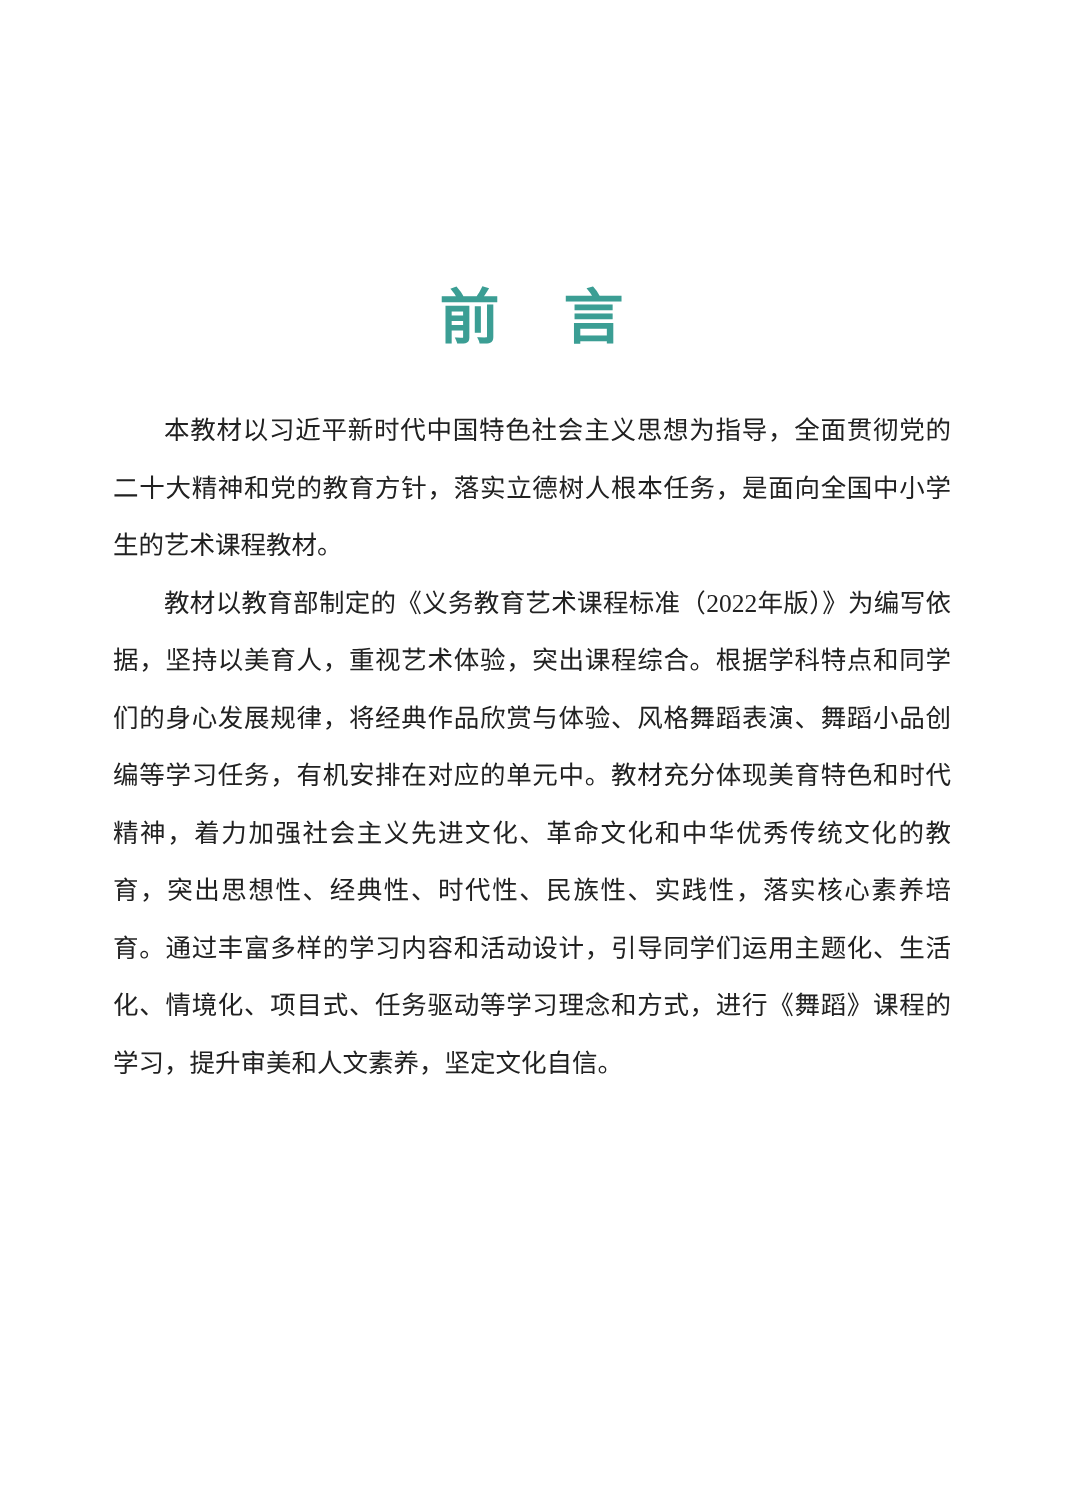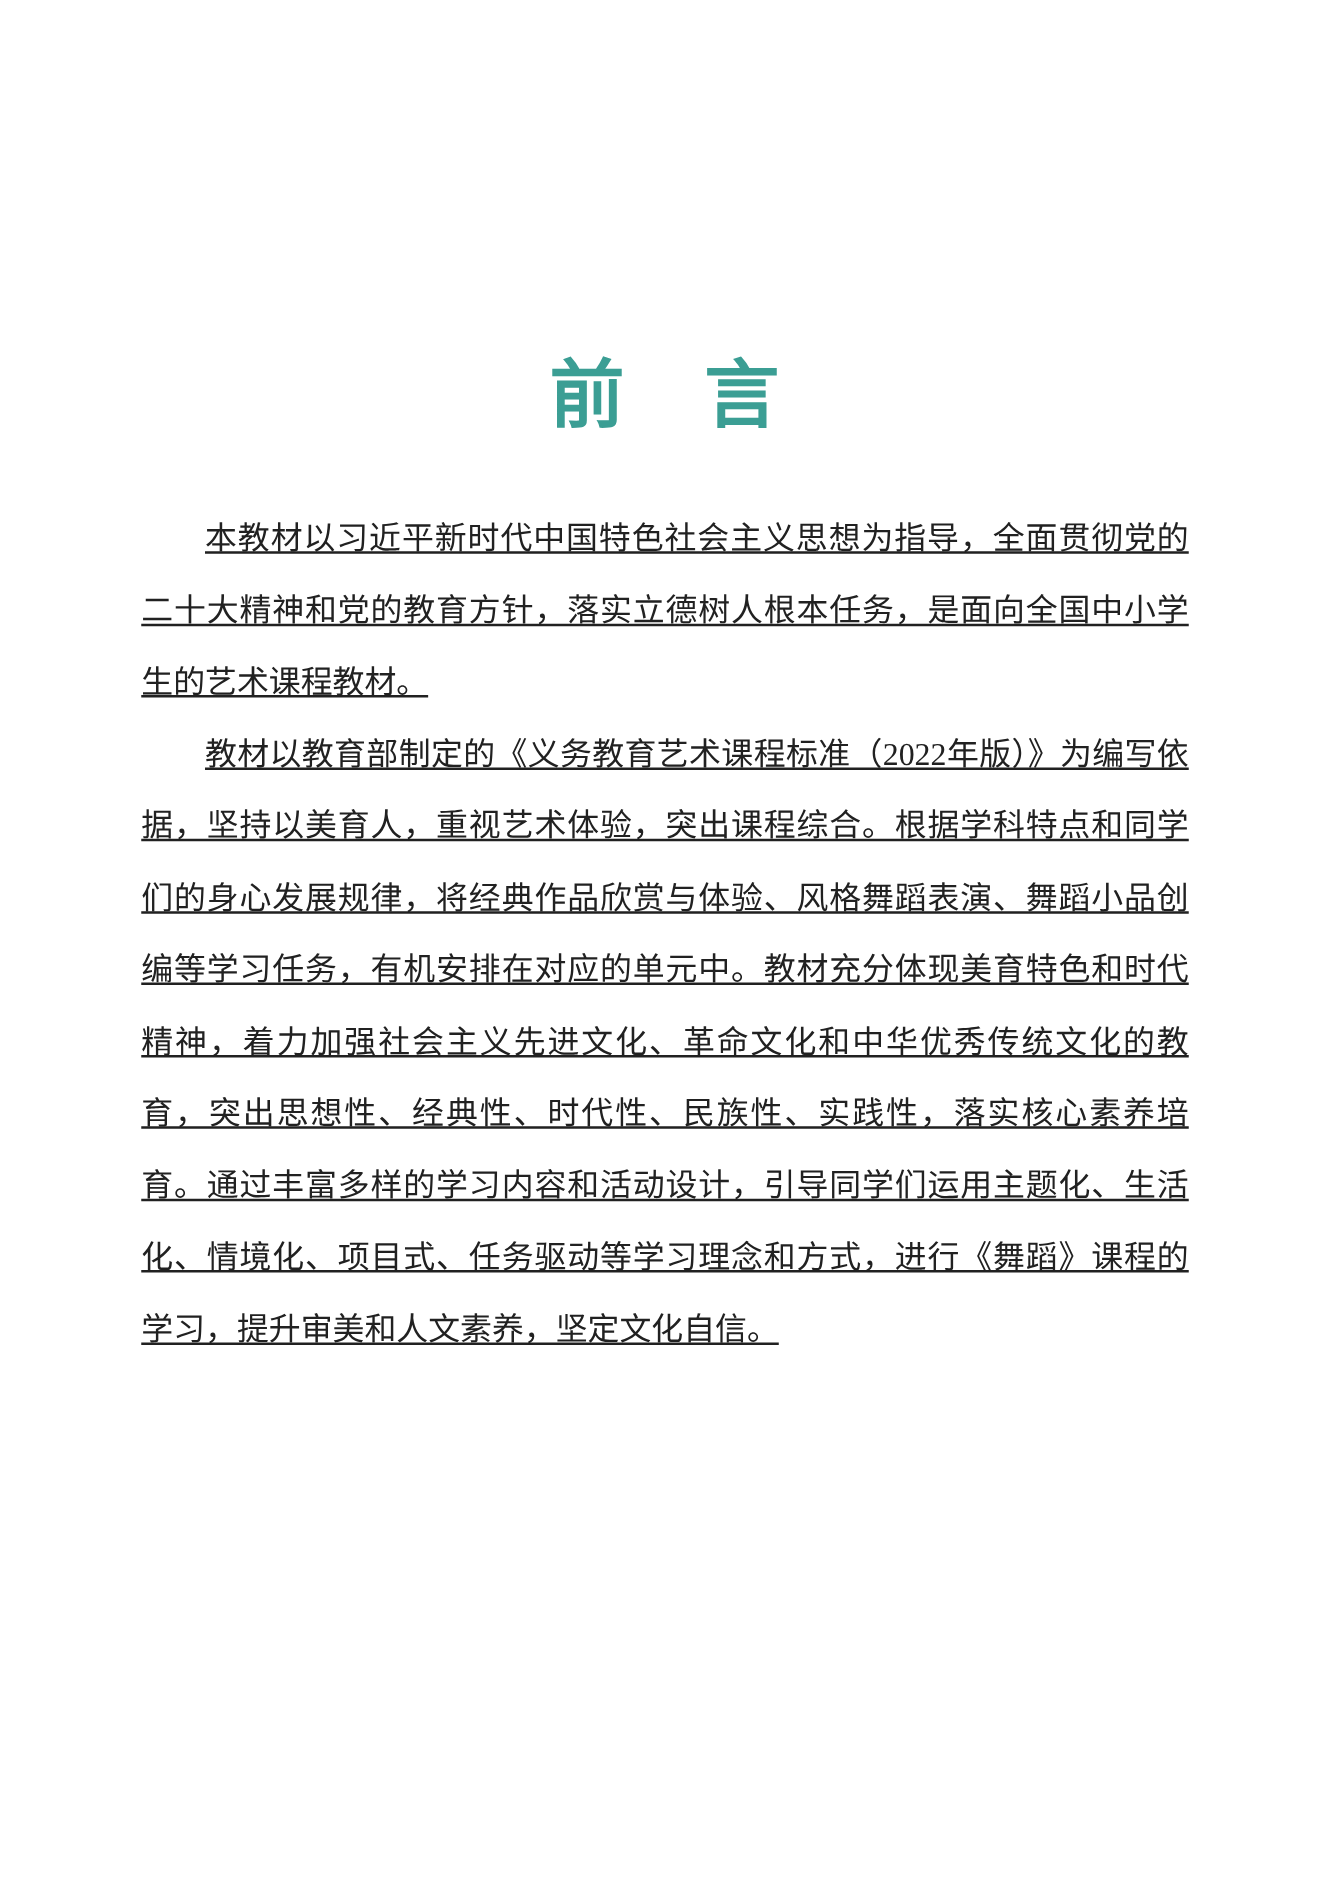--- a/index.html
+++ b/index.html
@@ -35,21 +35,20 @@
     font-size: 25.5px;
     line-height: 57.5px;
     color: #212121;
     text-align: justify;
     text-justify: inter-ideograph;
   }
   .content p {
     margin: 0;
     padding: 0;
     text-indent: 2em;
-    text-decoration: underline;
   }
 </style>
 </head>
 <body>
 
 <div class="page">
   <h1 class="page-title" style="color: rgb(59, 158, 148);">前　言</h1>
 
   <div class="content">
     <p>本教材以习近平新时代中国特色社会主义思想为指导，全面贯彻党的二十大精神和党的教育方针，落实立德树人根本任务，是面向全国中小学生的艺术课程教材。</p>

